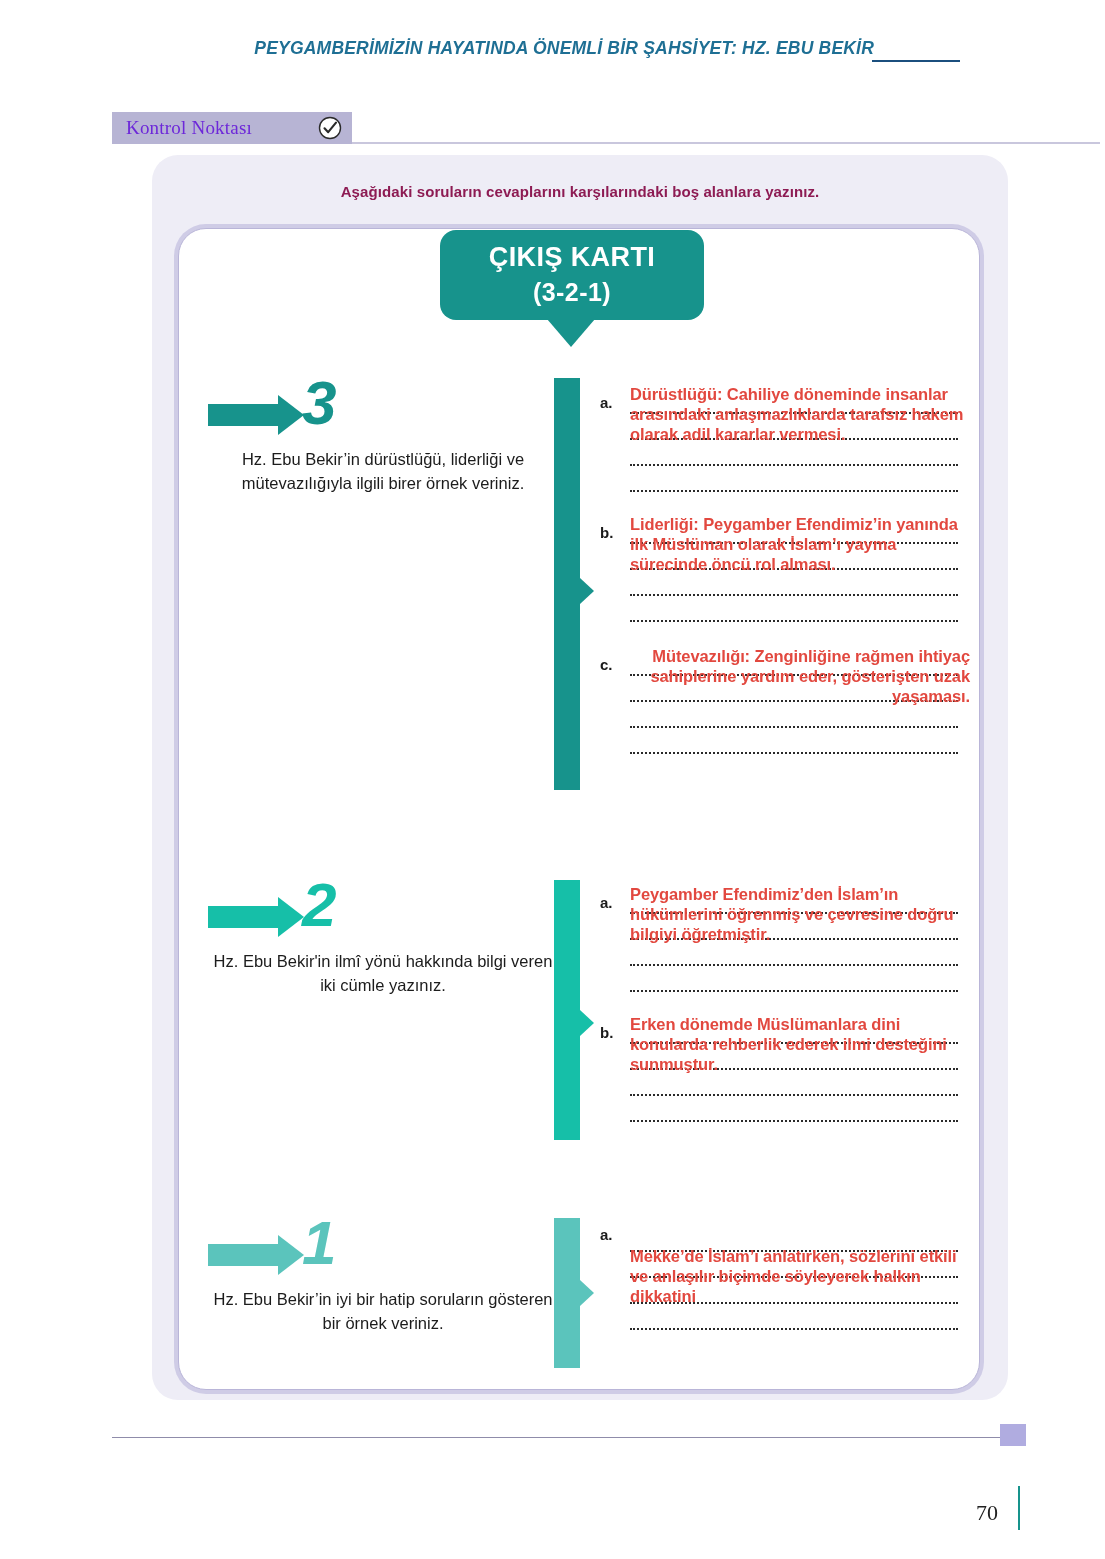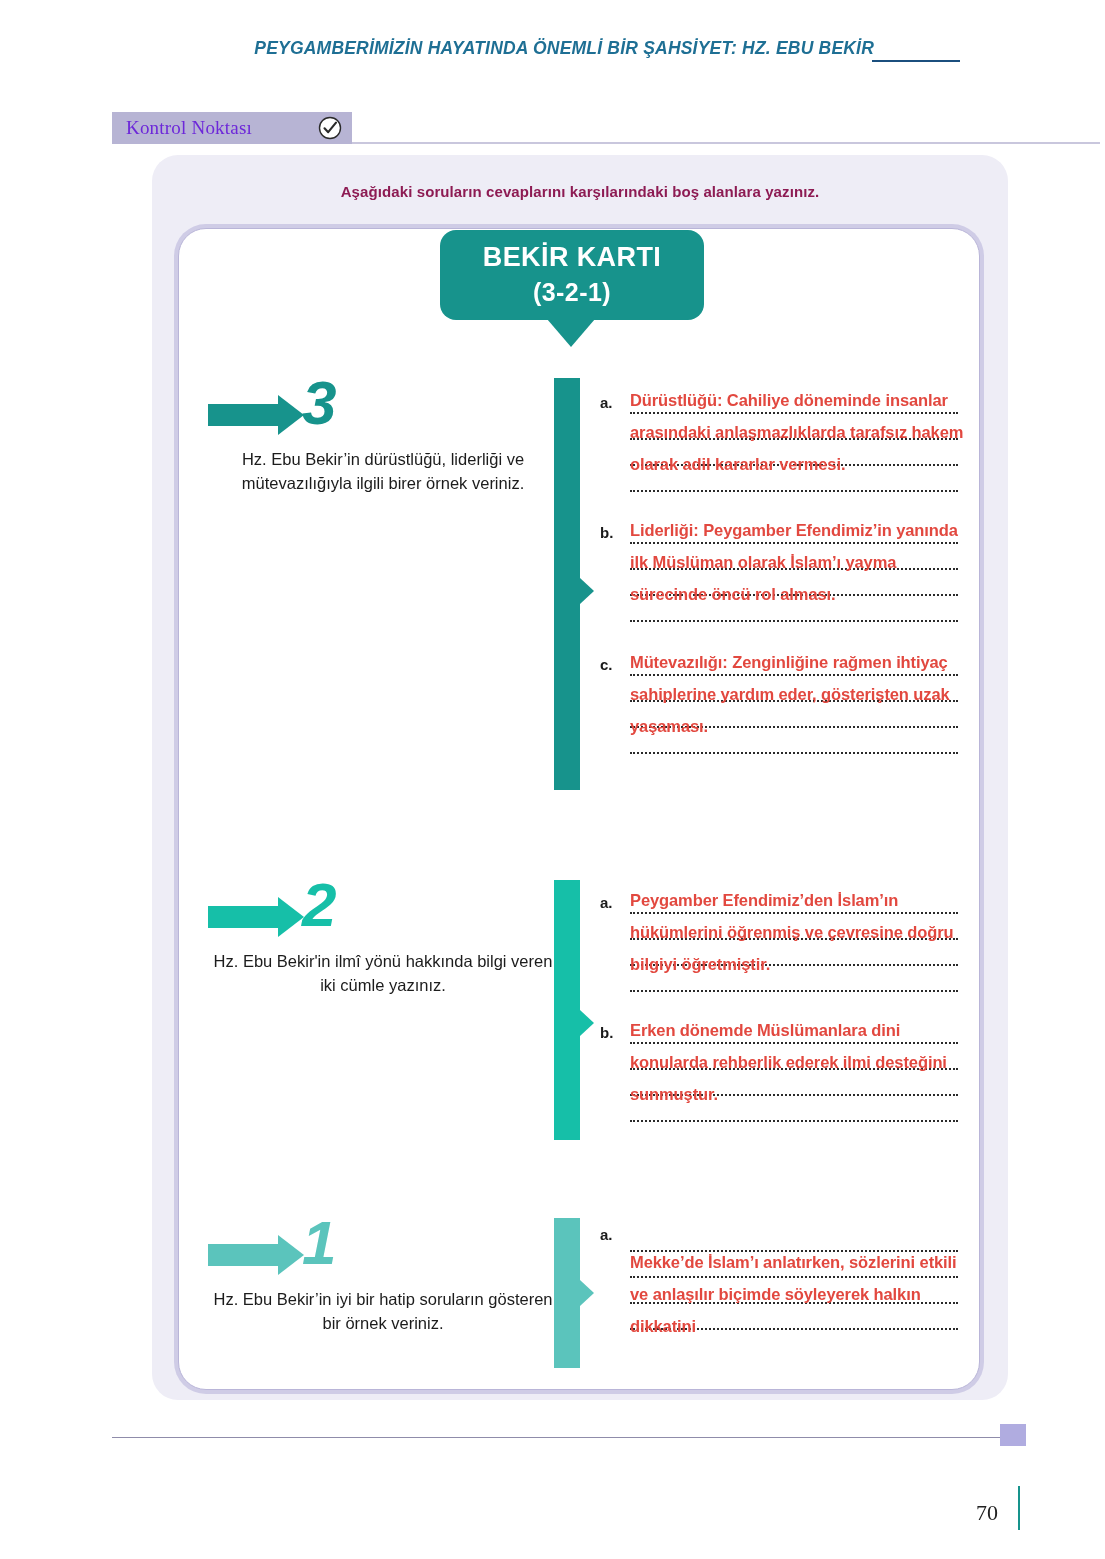--- a/index.html
+++ b/index.html
@@ -121,21 +121,21 @@
     position:absolute;left:0;width:22px;
     font-size:15px;font-weight:700;color:#1b1b1b;
   }
   .lines{position:absolute;left:30px;width:328px;}
   .dline{
     height:24px;
     border-bottom:2.5px dotted #2a2a2a;
   }
   .ans-text{
     position:absolute;left:30px;width:340px;
-    font-size:16.5px;font-weight:700;line-height:32px;
+    font-size:16.5px;font-weight:700;line-height:20px;
     color:#e2483f;letter-spacing:-.1px;
     white-space:pre-line;
   }
 
   
   .footer-rule{
     position:absolute;left:112px;top:1437px;width:888px;height:1px;
     background:#8f8caa;
   }
   .footer-square{
@@ -168,21 +168,21 @@
 </div>
 <div class="kn-tab-tail"></div>
 
 <div class="panel">
   <div class="panel-instruction">Aşağıdaki soruların cevaplarını karşılarındaki boş alanlara yazınız.</div>
 </div>
 
 <div class="card"></div>
 
 <div class="banner">
-  <div class="banner-line1">BEKİR KARTI</div>
+  <div class="banner-line1">ÇIKIŞ KARTI</div>
   <div class="banner-line2">(3-2-1)</div>
 </div>
 <div class="banner-tip"></div>
 
 <div id="blocks-root">
     <div class="block" style="top: 378px;">
       <div class="block-q">
         <div class="arrow-row">
           <div class="arrow-bar" style="background: rgb(23, 147, 140);"></div>
           <div class="arrow-head" style="border-left: 26px solid rgb(23, 147, 140);"></div>
@@ -214,21 +214,21 @@
           <div class="ans-text" style="top: -4px;">Liderliği: Peygamber Efendimiz’in yanında ilk Müslüman olarak İslam’ı yayma sürecinde öncü rol alması.</div>
         </div>
         <div class="ans-item" style="top: 272px;">
           <div class="ans-letter" style="top: 6px;">c.</div>
           <div class="lines">
             <div class="dline"></div>
             <div class="dline"></div>
             <div class="dline"></div>
             <div class="dline"></div>
           </div>
-          <div class="ans-text" style="top: -4px;">Mütevazılığı: Zenginliğine rağmen ihtiyaç sahiplerine yardım eder, gösterişten uzak yaşaması.</div>
+          <div class="ans-text" style="top: -4px; text-align: right;">Mütevazılığı: Zenginliğine rağmen ihtiyaç sahiplerine yardım eder, gösterişten uzak yaşaması.</div>
         </div>
       </div>
     </div>
     <div class="block" style="top: 880px;">
       <div class="block-q">
         <div class="arrow-row">
           <div class="arrow-bar" style="background: rgb(22, 191, 168);"></div>
           <div class="arrow-head" style="border-left: 26px solid rgb(22, 191, 168);"></div>
           <div class="big-num" style="color: rgb(22, 191, 168);">2</div>
         </div>

